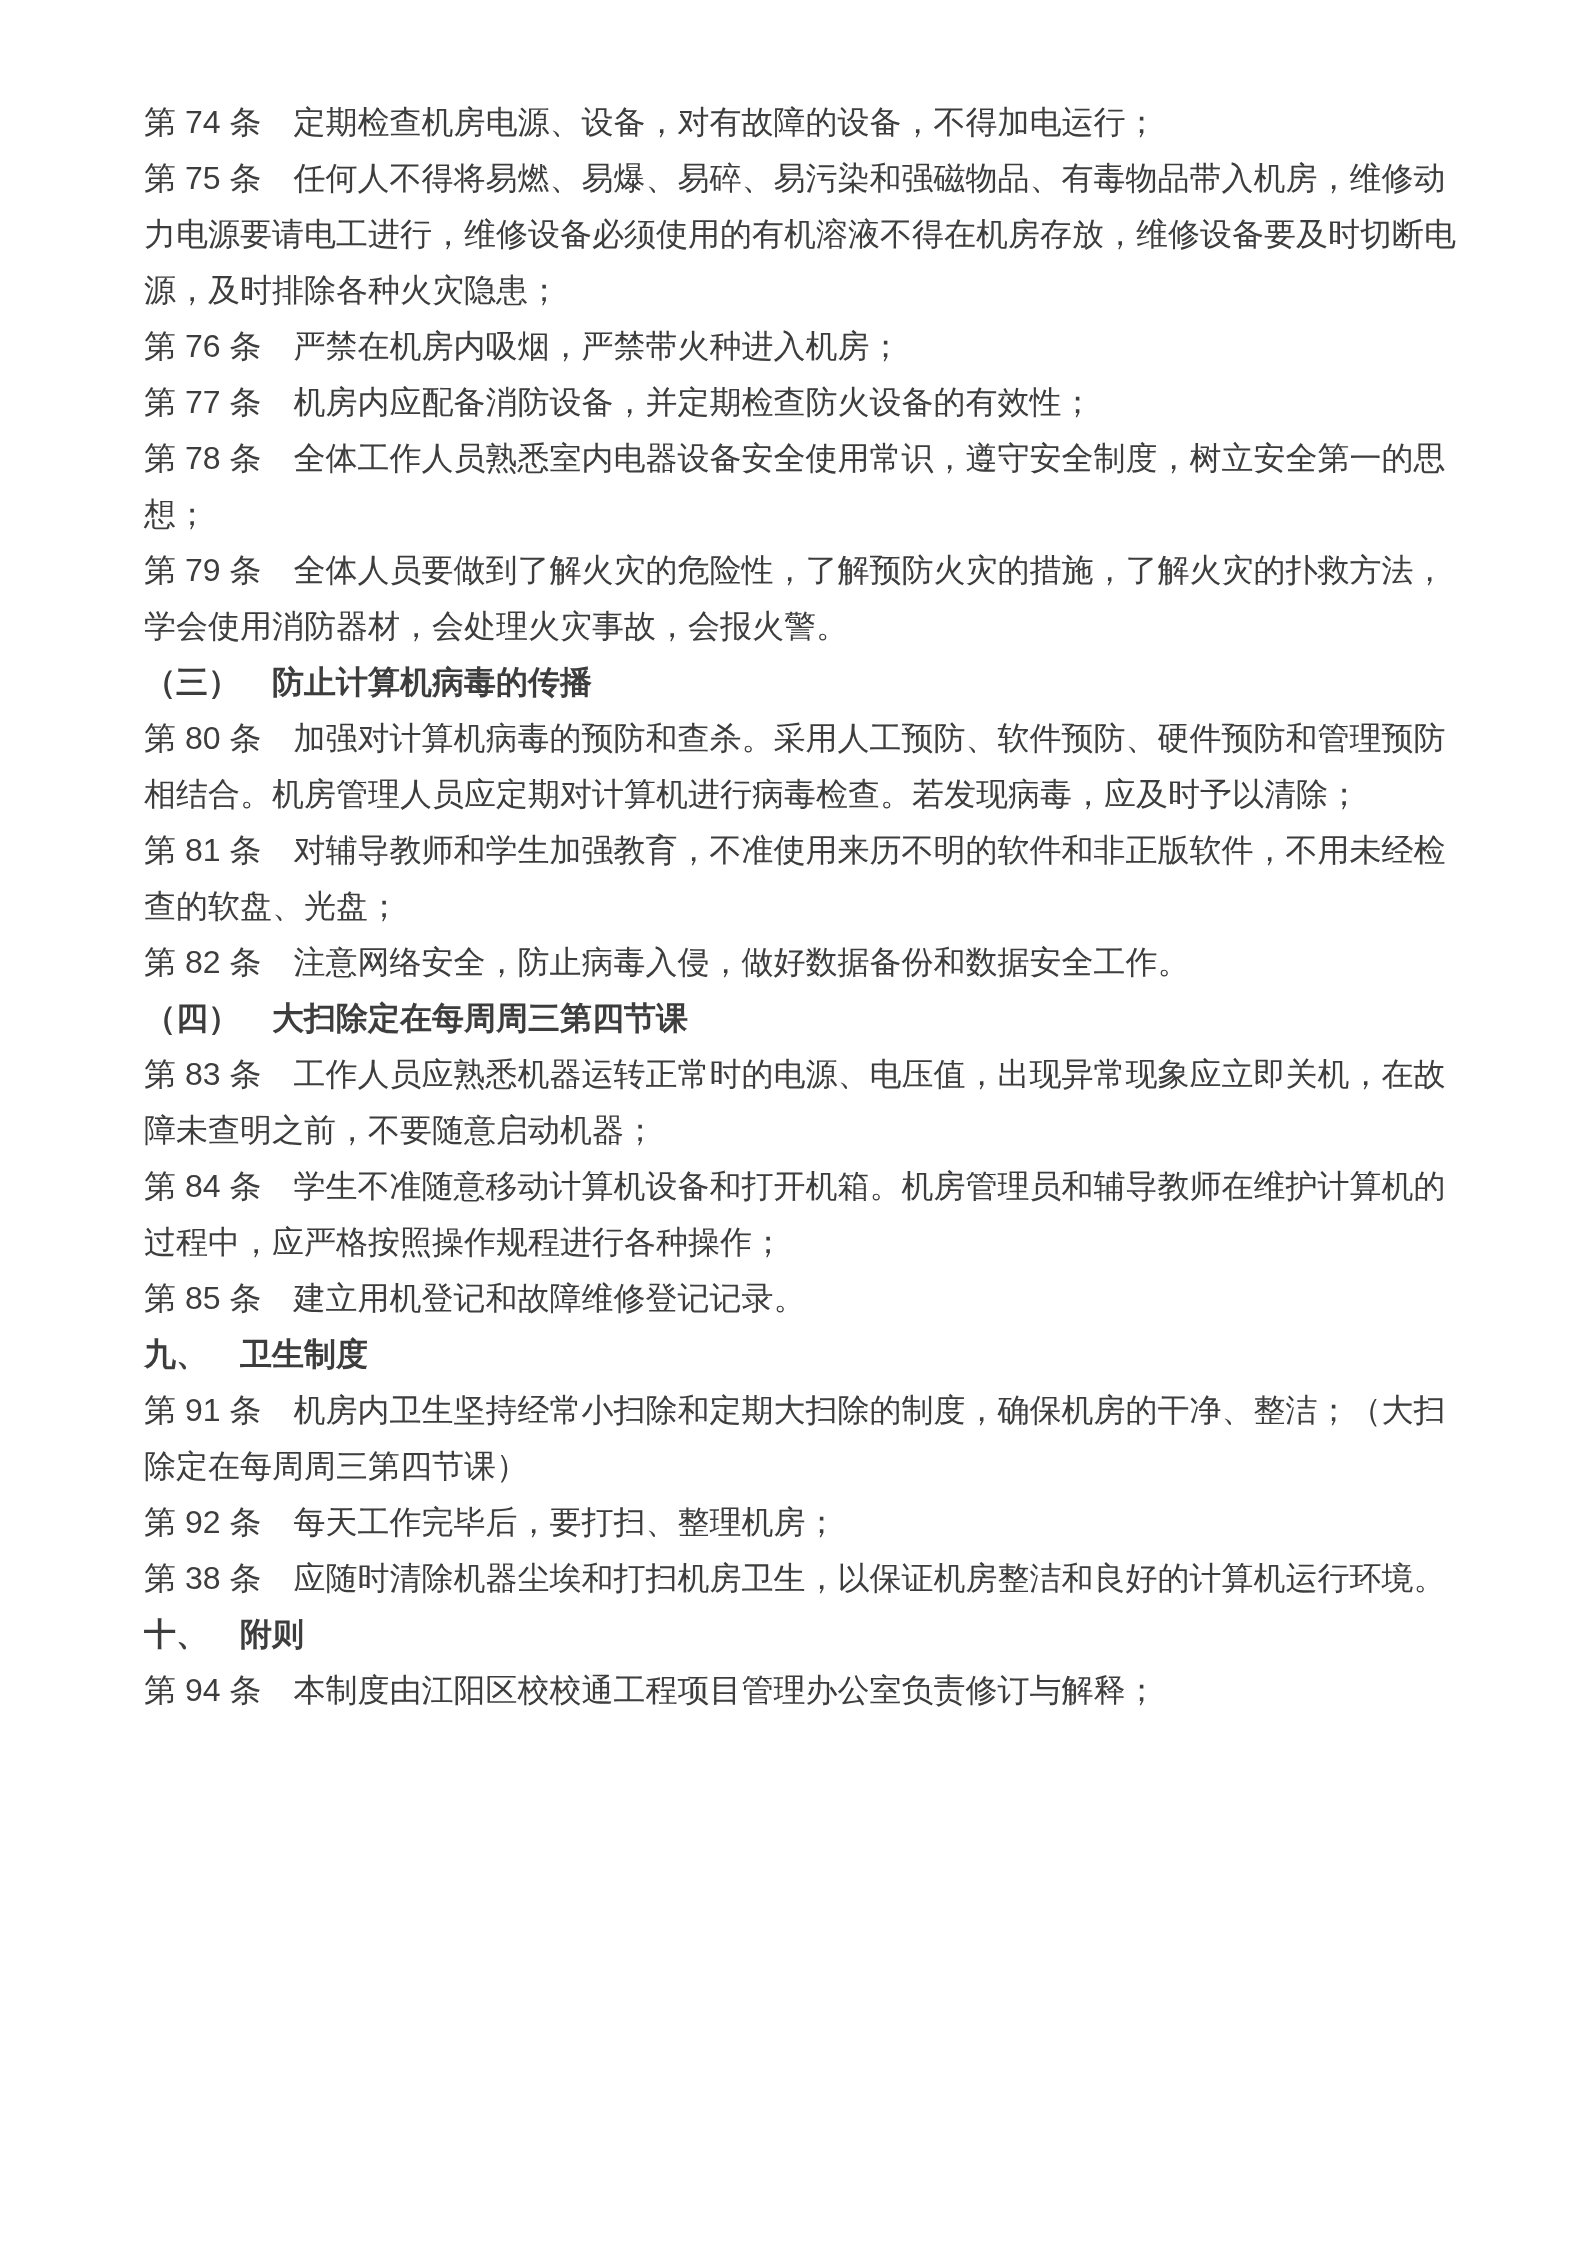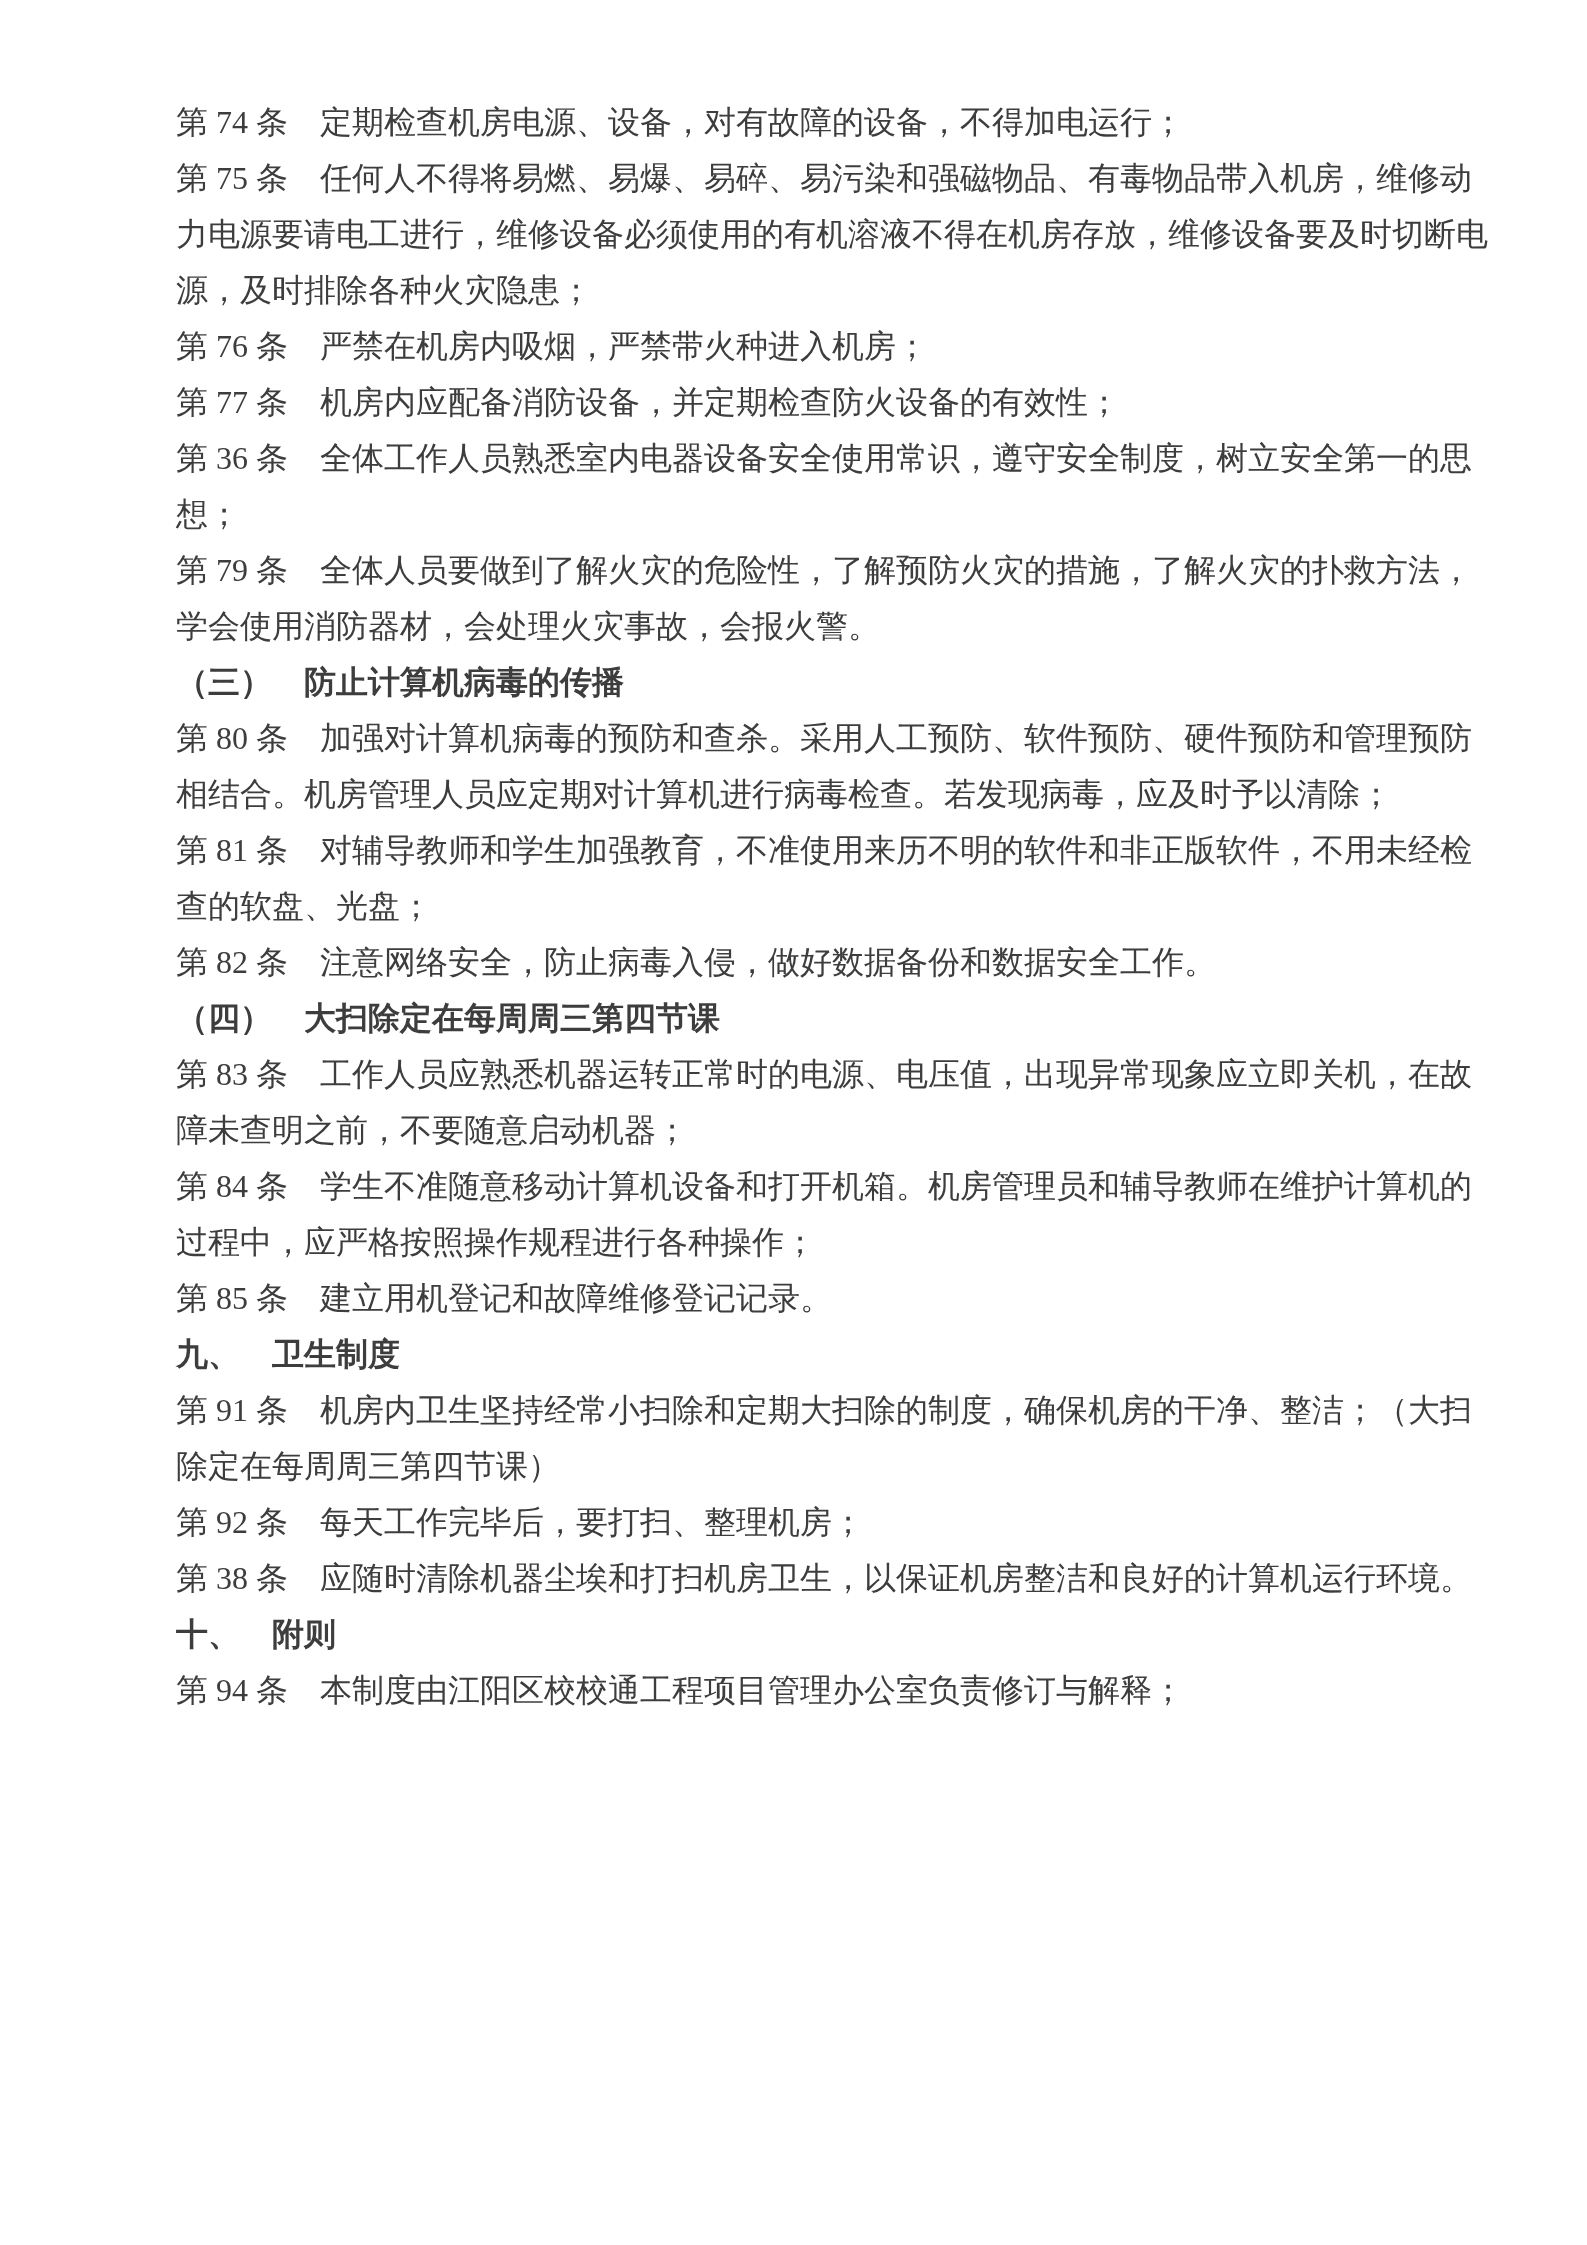--- a/index.html
+++ b/index.html
@@ -10,23 +10,23 @@
   .doc-page {
     position: relative;
     width: 1587px;
     height: 2245px;
     background: #ffffff;
     overflow: hidden;
   }
   .doc-content {
     position: absolute;
     top: 94px;
-    left: 176px;
+    left: 144px;
     width: 1316px;
-    font-family: Liberation Serif, serif;
+    font-family: Liberation Sans, sans-serif;
     font-size: 32px;
     line-height: 56px;
     color: #3d3d3d;
     text-align: left;
     word-break: normal;
     overflow-wrap: break-word;
   }
   .doc-content p {
     margin: 0;
     padding: 0;
@@ -44,21 +44,21 @@
 </style>
 </head>
 <body style="background: rgb(255, 255, 255);">
 
 <div class="doc-page">
   <div class="doc-content" style="color: rgb(61, 61, 61);">
       <p class="para-item">第 74 条　定期检查机房电源、设备，对有故障的设备，不得加电运行；</p>
       <p class="para-item">第 75 条　任何人不得将易燃、易爆、易碎、易污染和强磁物品、有毒物品带入机房，维修动力电源要请电工进行，维修设备必须使用的有机溶液不得在机房存放，维修设备要及时切断电源，及时排除各种火灾隐患；</p>
       <p class="para-item">第 76 条　严禁在机房内吸烟，严禁带火种进入机房；</p>
       <p class="para-item">第 77 条　机房内应配备消防设备，并定期检查防火设备的有效性；</p>
-      <p class="para-item">第 36 条　全体工作人员熟悉室内电器设备安全使用常识，遵守安全制度，树立安全第一的思想；</p>
+      <p class="para-item">第 78 条　全体工作人员熟悉室内电器设备安全使用常识，遵守安全制度，树立安全第一的思想；</p>
       <p class="para-item">第 79 条　全体人员要做到了解火灾的危险性，了解预防火灾的措施，了解火灾的扑救方法，学会使用消防器材，会处理火灾事故，会报火警。</p>
       <p class="heading-sub">（三）　防止计算机病毒的传播</p>
       <p class="para-item">第 80 条　加强对计算机病毒的预防和查杀。采用人工预防、软件预防、硬件预防和管理预防相结合。机房管理人员应定期对计算机进行病毒检查。若发现病毒，应及时予以清除；</p>
       <p class="para-item">第 81 条　对辅导教师和学生加强教育，不准使用来历不明的软件和非正版软件，不用未经检查的软盘、光盘；</p>
       <p class="para-item">第 82 条　注意网络安全，防止病毒入侵，做好数据备份和数据安全工作。</p>
       <p class="heading-sub">（四）　大扫除定在每周周三第四节课</p>
       <p class="para-item">第 83 条　工作人员应熟悉机器运转正常时的电源、电压值，出现异常现象应立即关机，在故障未查明之前，不要随意启动机器；</p>
       <p class="para-item">第 84 条　学生不准随意移动计算机设备和打开机箱。机房管理员和辅导教师在维护计算机的过程中，应严格按照操作规程进行各种操作；</p>
       <p class="para-item">第 85 条　建立用机登记和故障维修登记记录。</p>
       <p class="heading-main">九、　卫生制度</p>

